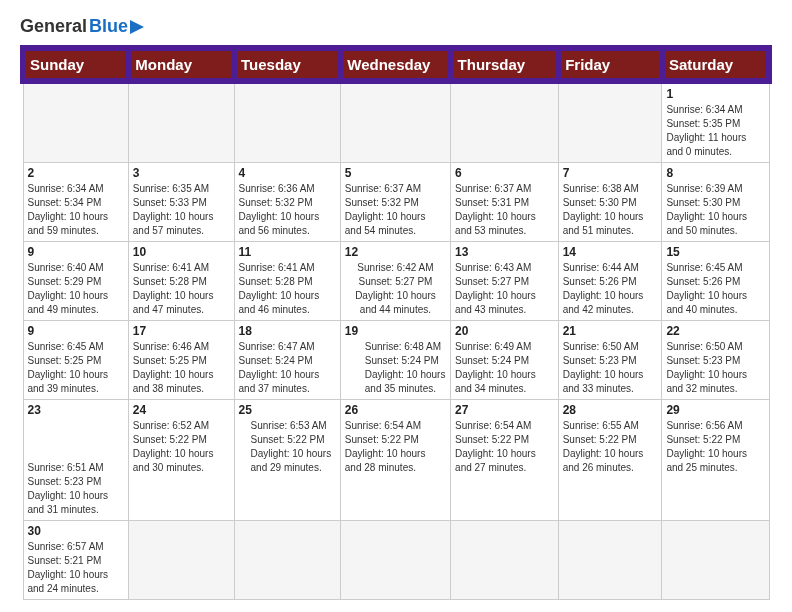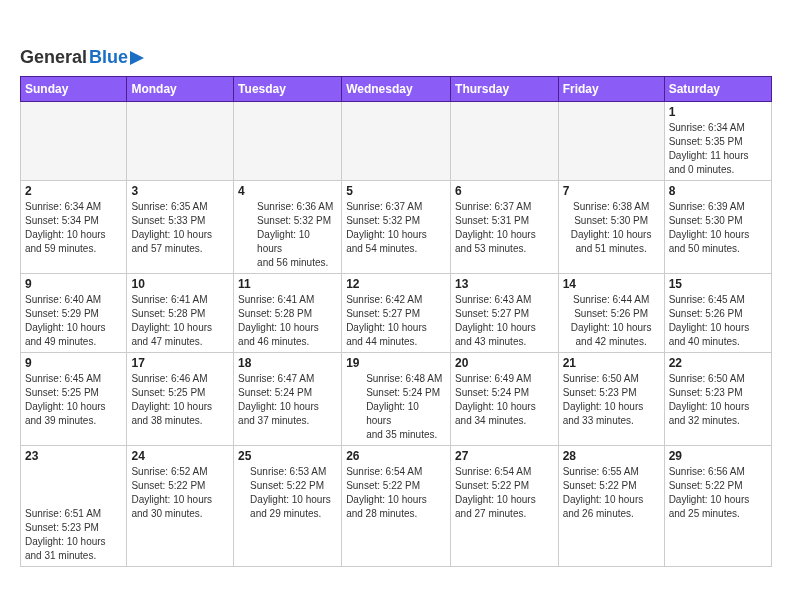--- a/index.html
+++ b/index.html
@@ -14,21 +14,20 @@
       width: 792px;
       min-height: 612px;
       background: #fff;
       padding: 16px 20px 10px 20px;
     }
     .header {
       display: flex;
       justify-content: space-between;
       align-items: flex-start;
       margin-bottom: 8px;
-      margin-top: 31px;
     }
     .logo {
       display: flex;
       align-items: center;
       gap: 4px;
     }
     .title-block {
       text-align: right;
     }
     .month-title {
@@ -41,27 +40,27 @@
       font-size: 15px;
       color: #444;
       margin-top: 2px;
     }
     .calendar {
       width: 100%;
       border-collapse: collapse;
       border: 1px solid #ccc;
     }
     .calendar th {
-      background: #8b5cf6;
+      background: #7f1d1d;
       color: #fff;
-      font-size: 12px;
+      font-size: 15px;
       font-weight: bold;
       padding: 5px 4px;
       text-align: left;
-      border: 1px solid #4c1d95;
+      border: 6px solid #4c1d95;
     }
     .calendar td {
       border: 1px solid #ccc;
       vertical-align: top;
       padding: 3px 4px;
       width: 113px;
       min-height: 70px;
       background: #fff;
       font-size: 9.5px;
       color: #333;
@@ -142,42 +141,42 @@
           </td>
           <td>
             <div class="day-num">3</div>
             <div class="day-info" style="white-space: pre-line;">Sunrise: 6:35 AM
 Sunset: 5:33 PM
 Daylight: 10 hours
 and 57 minutes.</div>
           </td>
           <td>
             <div class="day-num">4</div>
-            <div class="day-info" style="white-space: pre-line; margin-left: 19px;">Sunrise: 6:36 AM
+            <div class="day-info" style="white-space: pre-line;">Sunrise: 6:36 AM
 Sunset: 5:32 PM
 Daylight: 10 hours
 and 56 minutes.</div>
           </td>
           <td>
             <div class="day-num">5</div>
             <div class="day-info" style="white-space: pre-line;">Sunrise: 6:37 AM
 Sunset: 5:32 PM
 Daylight: 10 hours
 and 54 minutes.</div>
           </td>
           <td>
             <div class="day-num">6</div>
             <div class="day-info" style="white-space: pre-line;">Sunrise: 6:37 AM
 Sunset: 5:31 PM
 Daylight: 10 hours
 and 53 minutes.</div>
           </td>
           <td>
             <div class="day-num">7</div>
-            <div class="day-info" style="white-space: pre-line; text-align: center;">Sunrise: 6:38 AM
+            <div class="day-info" style="white-space: pre-line;">Sunrise: 6:38 AM
 Sunset: 5:30 PM
 Daylight: 10 hours
 and 51 minutes.</div>
           </td>
           <td>
             <div class="day-num">8</div>
             <div class="day-info" style="white-space: pre-line;">Sunrise: 6:39 AM
 Sunset: 5:30 PM
 Daylight: 10 hours
 and 50 minutes.</div>
@@ -200,35 +199,35 @@
           </td>
           <td>
             <div class="day-num">11</div>
             <div class="day-info" style="white-space: pre-line;">Sunrise: 6:41 AM
 Sunset: 5:28 PM
 Daylight: 10 hours
 and 46 minutes.</div>
           </td>
           <td>
             <div class="day-num">12</div>
-            <div class="day-info" style="white-space: pre-line;">Sunrise: 6:42 AM
+            <div class="day-info" style="white-space: pre-line; text-align: center;">Sunrise: 6:42 AM
 Sunset: 5:27 PM
 Daylight: 10 hours
 and 44 minutes.</div>
           </td>
           <td>
             <div class="day-num">13</div>
             <div class="day-info" style="white-space: pre-line;">Sunrise: 6:43 AM
 Sunset: 5:27 PM
 Daylight: 10 hours
 and 43 minutes.</div>
           </td>
           <td>
             <div class="day-num">14</div>
-            <div class="day-info" style="white-space: pre-line; text-align: center;">Sunrise: 6:44 AM
+            <div class="day-info" style="white-space: pre-line;">Sunrise: 6:44 AM
 Sunset: 5:26 PM
 Daylight: 10 hours
 and 42 minutes.</div>
           </td>
           <td>
             <div class="day-num">15</div>
             <div class="day-info" style="white-space: pre-line;">Sunrise: 6:45 AM
 Sunset: 5:26 PM
 Daylight: 10 hours
 and 40 minutes.</div>
@@ -328,16 +327,31 @@
 Daylight: 10 hours
 and 26 minutes.</div>
           </td>
           <td>
             <div class="day-num">29</div>
             <div class="day-info" style="white-space: pre-line;">Sunrise: 6:56 AM
 Sunset: 5:22 PM
 Daylight: 10 hours
 and 25 minutes.</div>
           </td>
+        </tr>
+        <tr class="last-row">
+          <td>
+            <div class="day-num">30</div>
+            <div class="day-info" style="white-space: pre-line;">Sunrise: 6:57 AM
+Sunset: 5:21 PM
+Daylight: 10 hours
+and 24 minutes.</div>
+          </td>
+          <td class="empty"></td>
+          <td class="empty"></td>
+          <td class="empty"></td>
+          <td class="empty"></td>
+          <td class="empty"></td>
+          <td class="empty"></td>
         </tr>
       </tbody>
   </table>
 </div>
 
 </body></html>

